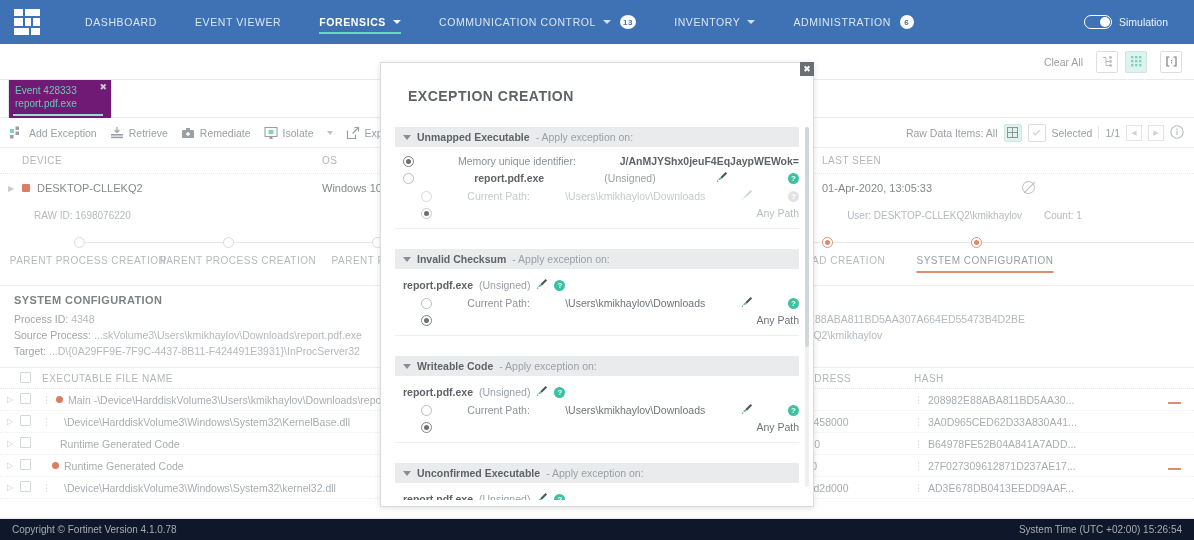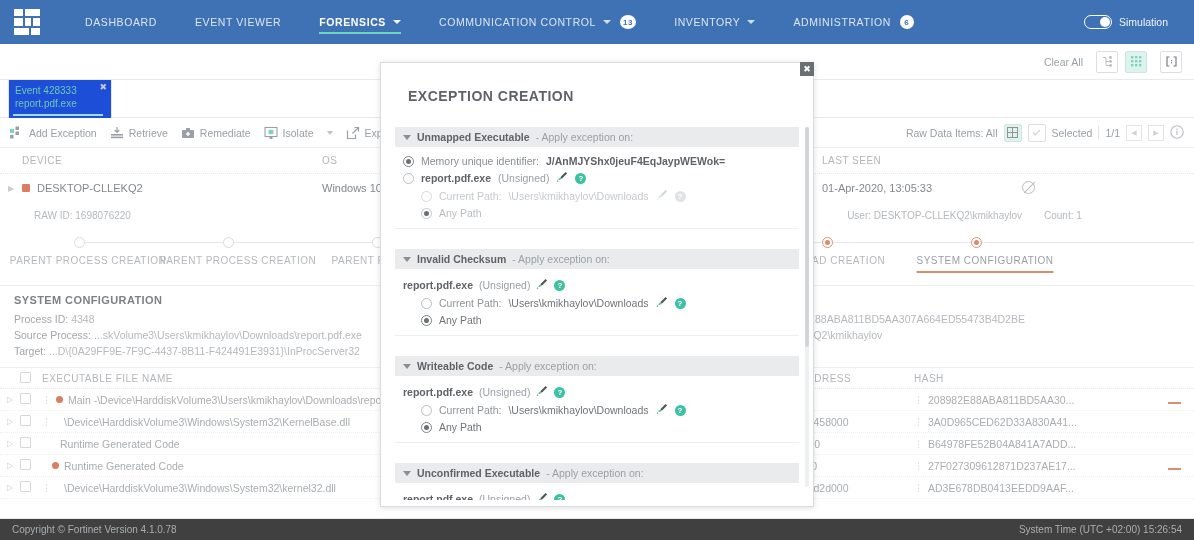--- a/index.html
+++ b/index.html
@@ -70,21 +70,21 @@
     width:22px;height:22px;border:1px solid #dcdee1;border-radius:2px;
     display:flex;align-items:center;justify-content:center;cursor:pointer;background:#fff;
   }
   .sqbtn.sel { background:#dff3ee; border-color:#cfe6e0; }
 
   
   .tabstrip { height:38px; display:flex; align-items:flex-start; padding-left:8px;
      border-bottom:1px solid #e9eaec; background:#fff; position:relative;}
   .evtab {
     width:104px; height:38px; border:1px solid #e4e5e7; border-bottom:none;
-    border-top:none; padding:4px 6px 0 6px; position:relative; background:#1d4ed8;
+    border-top:none; padding:4px 6px 0 6px; position:relative; background:#701a75;
   }
   .evtab .l1 { color:#6dc6b2; font-size:10px; line-height:13px;}
   .evtab .l2 { color:#6dc6b2; font-size:10px; line-height:13px;}
   .evtab::after {
     content:""; position:absolute; left:4px; right:8px; bottom:2px; height:2px;
     background:#9fdcce;
   }
   .evtab .x { position:absolute; right:4px; top:2px; color:#c7c9cc; font-size:9px; cursor:pointer;}
 
   
@@ -165,21 +165,21 @@
   .f-ea { width:140px; }
   .f-hash { width:240px; display:flex; align-items:center; gap:5px;}
   .f-dash { width:40px; text-align:center; }
   .kebab { color:#c9ccd0; font-size:9px; letter-spacing:0; line-height:8px;}
   .dot-o { width:7px;height:7px;border-radius:50%;background:#d97f60;display:inline-block;}
   .dash { display:inline-block;width:13px;height:2px;background:#d98e70;}
 
   
   .footer {
     position:absolute; left:0; right:0; bottom:0; height:22px;
-    background:#404040; border-top:1px solid #e7e9eb;
+    background:#0f172a; border-top:1px solid #e7e9eb;
     display:flex;align-items:center;justify-content:space-between;
     padding:0 12px; font-size:10px; color:#a9adb1;
   }
 
   
   .modal {
     position:absolute; left:380px; top:62px; width:434px; height:445px;
     background:#fff; border:1px solid #d9dbde;
     box-shadow:0 1px 6px rgba(0,0,0,.13);
   }
@@ -198,21 +198,21 @@
 
   .sect-head {
     background:#eaebed; padding:4px 8px; display:flex; align-items:center; gap:6px;
     font-size:10.5px; margin-bottom:6px;
   }
   .sect-head .tri { width:0;height:0;border-left:4px solid transparent;
     border-right:4px solid transparent;border-top:5px solid #8a8f94; cursor:pointer;}
   .sect-head .nm { font-weight:bold; color:#5f6368; }
   .sect-head .ap { color:#9aa0a6; }
 
-  .opt { display:flex; align-items:center; gap:7px; padding:2px 0 2px 8px; font-size:10.5px;}
+  .opt { display:flex; align-items:center; gap:7px; padding:2px 0 2px 8px; font-size:10.5px;justify-content:space-between;}
   .opt.indent { padding-left:26px; }
   .radio { width:11px;height:11px;border-radius:50%;border:1.3px solid #b9bdc1;
     background:#fff; position:relative; flex:none; cursor:pointer;}
   .radio.on { border-color:#7d8387; }
   .radio.on::after{content:"";position:absolute;left:2.2px;top:2.2px;width:5px;height:5px;
     border-radius:50%;background:#6b7075;}
   .radio.dim { border-color:#d6d9dc; }
   .fname { font-weight:bold; color:#5f6368; }
   .unsigned { color:#9aa0a6; }
   .pathlbl { color:#8f9499; }

